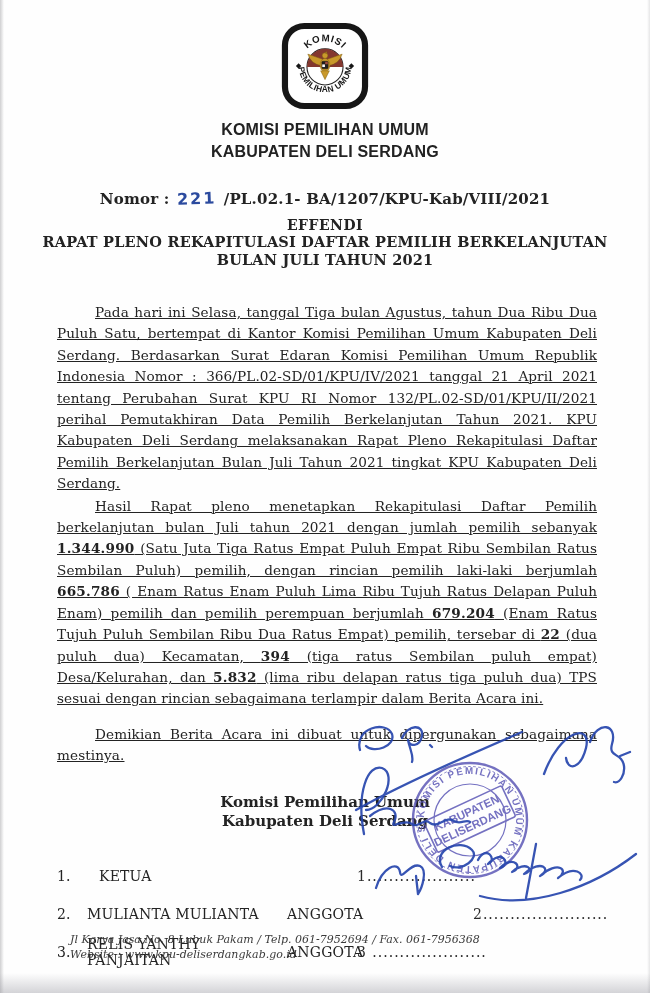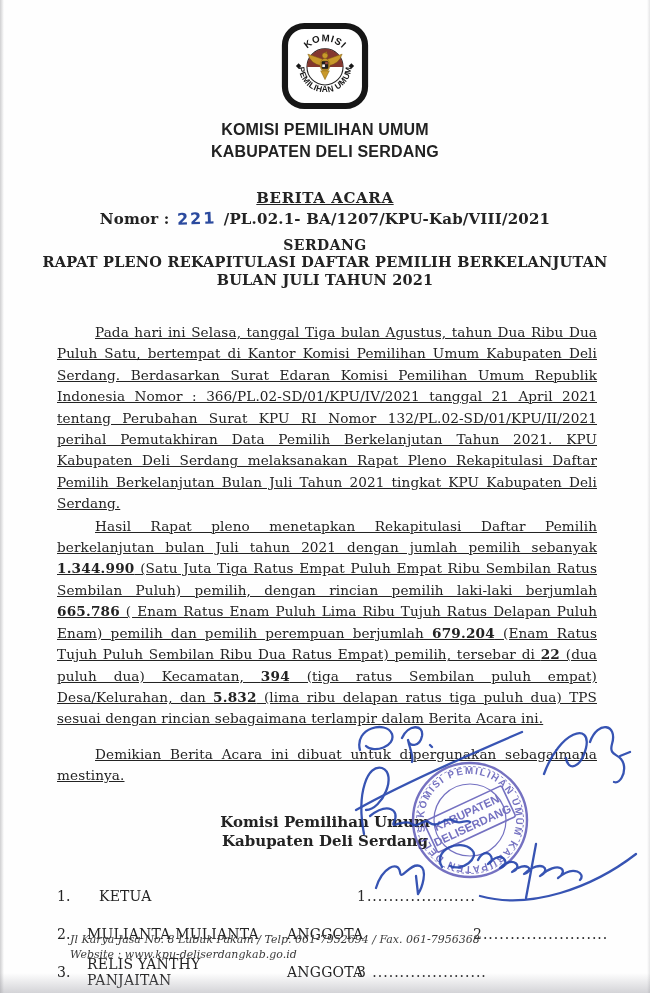--- a/index.html
+++ b/index.html
@@ -107,27 +107,26 @@
       </g>
     </svg>
   </div>
 
   <div class="org-header">
     <div>KOMISI PEMILIHAN UMUM</div>
     <div>KABUPATEN DELI SERDANG</div>
   </div>
 
   <div class="title-block">
-    <div class="doc-title">BERITA ACARA</div>
     <div class="nomor-line">
       <span>Nomor :</span>
       <span class="handwritten">221</span>
       <span>/PL.02.1- BA/1207/KPU-Kab/VIII/2021</span>
     </div>
-    <div class="tentang">SERDANG</div>
+    <div class="tentang">EFFENDI</div>
     <div class="subject">RAPAT PLENO REKAPITULASI DAFTAR PEMILIH BERKELANJUTAN</div>
     <div class="subject">BULAN JULI TAHUN 2021</div>
   </div>
 
   <div class="body-text">
       <p class="para"><span>Pada hari ini Selasa, tanggal Tiga bulan Agustus, tahun Dua Ribu Dua Puluh Satu, bertempat di Kantor Komisi Pemilihan Umum Kabupaten Deli Serdang. Berdasarkan Surat Edaran Komisi Pemilihan Umum Republik Indonesia Nomor : 366/PL.02-SD/01/KPU/IV/2021 tanggal 21 April 2021 tentang Perubahan Surat KPU RI Nomor 132/PL.02-SD/01/KPU/II/2021 perihal Pemutakhiran Data Pemilih Berkelanjutan Tahun 2021. KPU Kabupaten Deli Serdang melaksanakan Rapat Pleno Rekapitulasi Daftar Pemilih Berkelanjutan Bulan Juli Tahun 2021 tingkat KPU Kabupaten Deli Serdang.</span></p>
       <p class="para"><span>Hasil Rapat pleno menetapkan Rekapitulasi Daftar Pemilih berkelanjutan bulan Juli tahun 2021 dengan jumlah pemilih sebanyak </span><b>1.344.990</b><span> (Satu Juta Tiga Ratus Empat Puluh Empat Ribu Sembilan Ratus Sembilan Puluh) pemilih, dengan rincian pemilih laki-laki berjumlah </span><b>665.786</b><span> ( Enam Ratus Enam Puluh Lima Ribu Tujuh Ratus Delapan Puluh Enam) pemilih dan pemilih perempuan berjumlah </span><b>679.204</b><span> (Enam Ratus Tujuh Puluh Sembilan Ribu Dua Ratus Empat) pemilih, tersebar di </span><b>22</b><span> (dua puluh dua) Kecamatan, </span><b>394</b><span> (tiga ratus Sembilan puluh empat) Desa/Kelurahan, dan </span><b>5.832</b><span> (lima ribu delapan ratus tiga puluh dua) TPS sesuai dengan rincian sebagaimana terlampir dalam Berita Acara ini.</span></p>
       <p class="para closing"><span>Demikian Berita Acara ini dibuat untuk dipergunakan sebagaimana mestinya.</span></p>
     </div>
 

